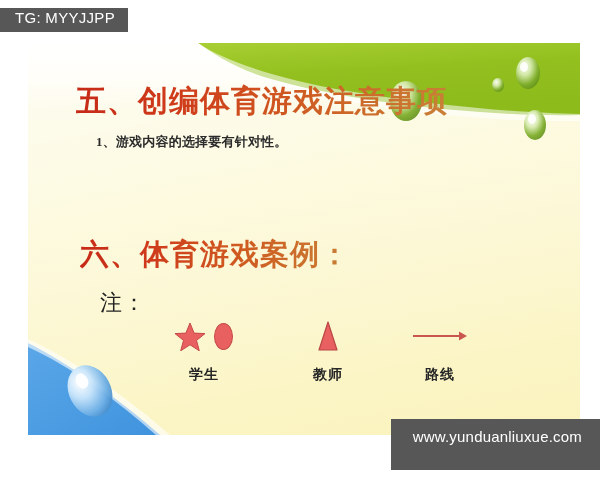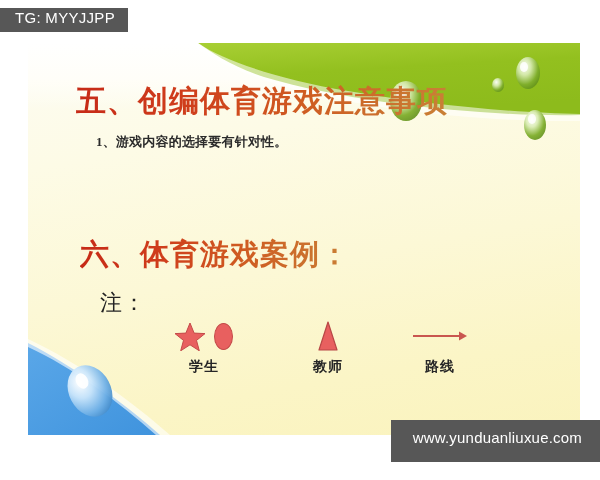--- a/index.html
+++ b/index.html
@@ -13,24 +13,24 @@
     position:absolute;left:0;top:8px;z-index:40;
     background:#575757;color:#ffffff;
     font-size:15px;letter-spacing:.3px;
     padding:1px 13px 6px 15px;
     font-family:"Liberation Sans",sans-serif;
     white-space:nowrap;
   }
 
   
   .wm-bar{
-    position:absolute;right:0;bottom:18px;z-index:40;
+    position:absolute;right:0;bottom:10px;z-index:40;
     background:#575757;color:#ffffff;
     font-size:15px;letter-spacing:.2px;
-    padding:9px 18px 16px 22px;
+    padding:9px 18px 25px 22px;
     font-family:"Liberation Sans",sans-serif;
     white-space:nowrap;
     text-align:right;
   }
 
   
   .slide{
     position:absolute;left:28px;top:43px;width:552px;height:392px;
     overflow:hidden;
     background:linear-gradient(170deg,#fdfcf3 0%,#fdfbe6 26%,#fcf8d6 55%,#fbf5c6 80%,#faf3bd 100%);
@@ -71,21 +71,21 @@
     font-family:"DejaVu Serif","Liberation Serif",serif;
     font-size:22px;color:#232323;letter-spacing:1px;
   }
 
   
   .legend{position:absolute;left:128px;top:272px;width:330px;height:66px;}
   .legend-item{position:absolute;text-align:center;}
   .legend-glyphs{height:42px;display:flex;align-items:center;justify-content:center;gap:9px;}
   .legend-label{
     font-family:Liberation Mono, monospace;
-    font-weight:bold;font-size:14px;color:#262626;letter-spacing:1px;margin-top:1px;
+    font-weight:bold;font-size:14px;color:#262626;letter-spacing:1px;margin-top:9px;
   }
   .li-student{left:0px;top:0;width:96px;}
   .li-teacher{left:130px;top:0;width:84px;}
   .li-route{left:238px;top:0;width:92px;}
 
   .sym-star{display:block;}
   .sym-ellipse{
     display:block;width:17px;height:25px;border-radius:50% / 50%;
     background:#e8605f;border:1px solid #c44a49;
   }

